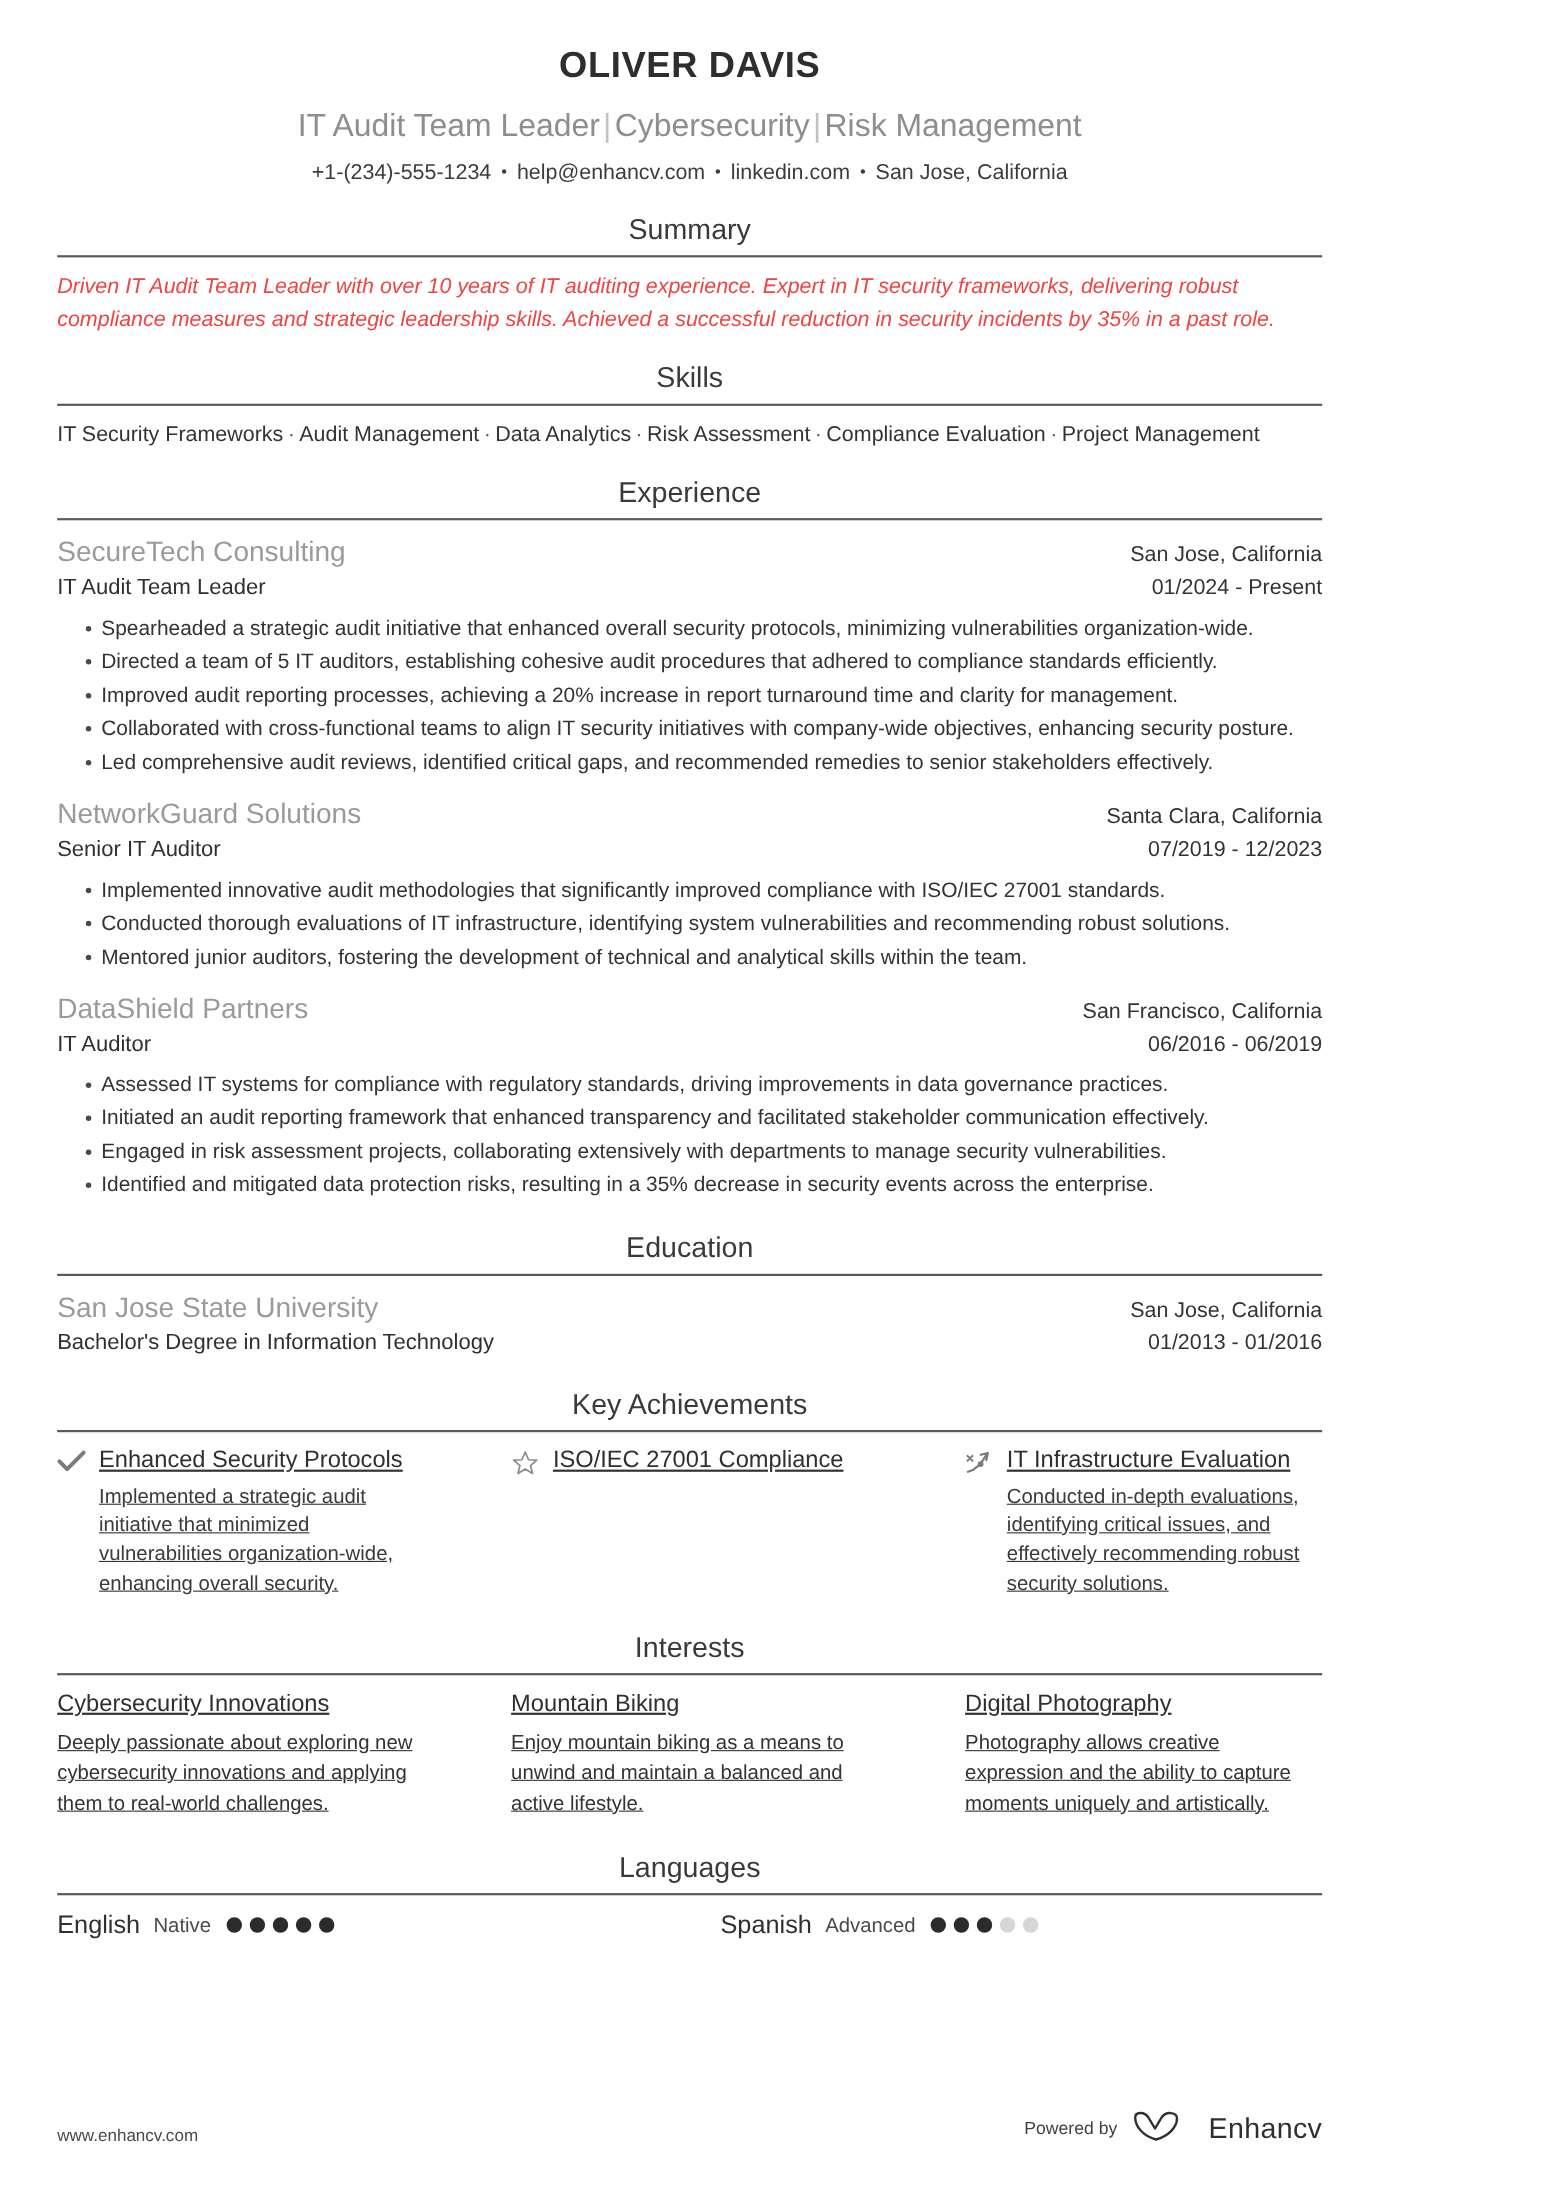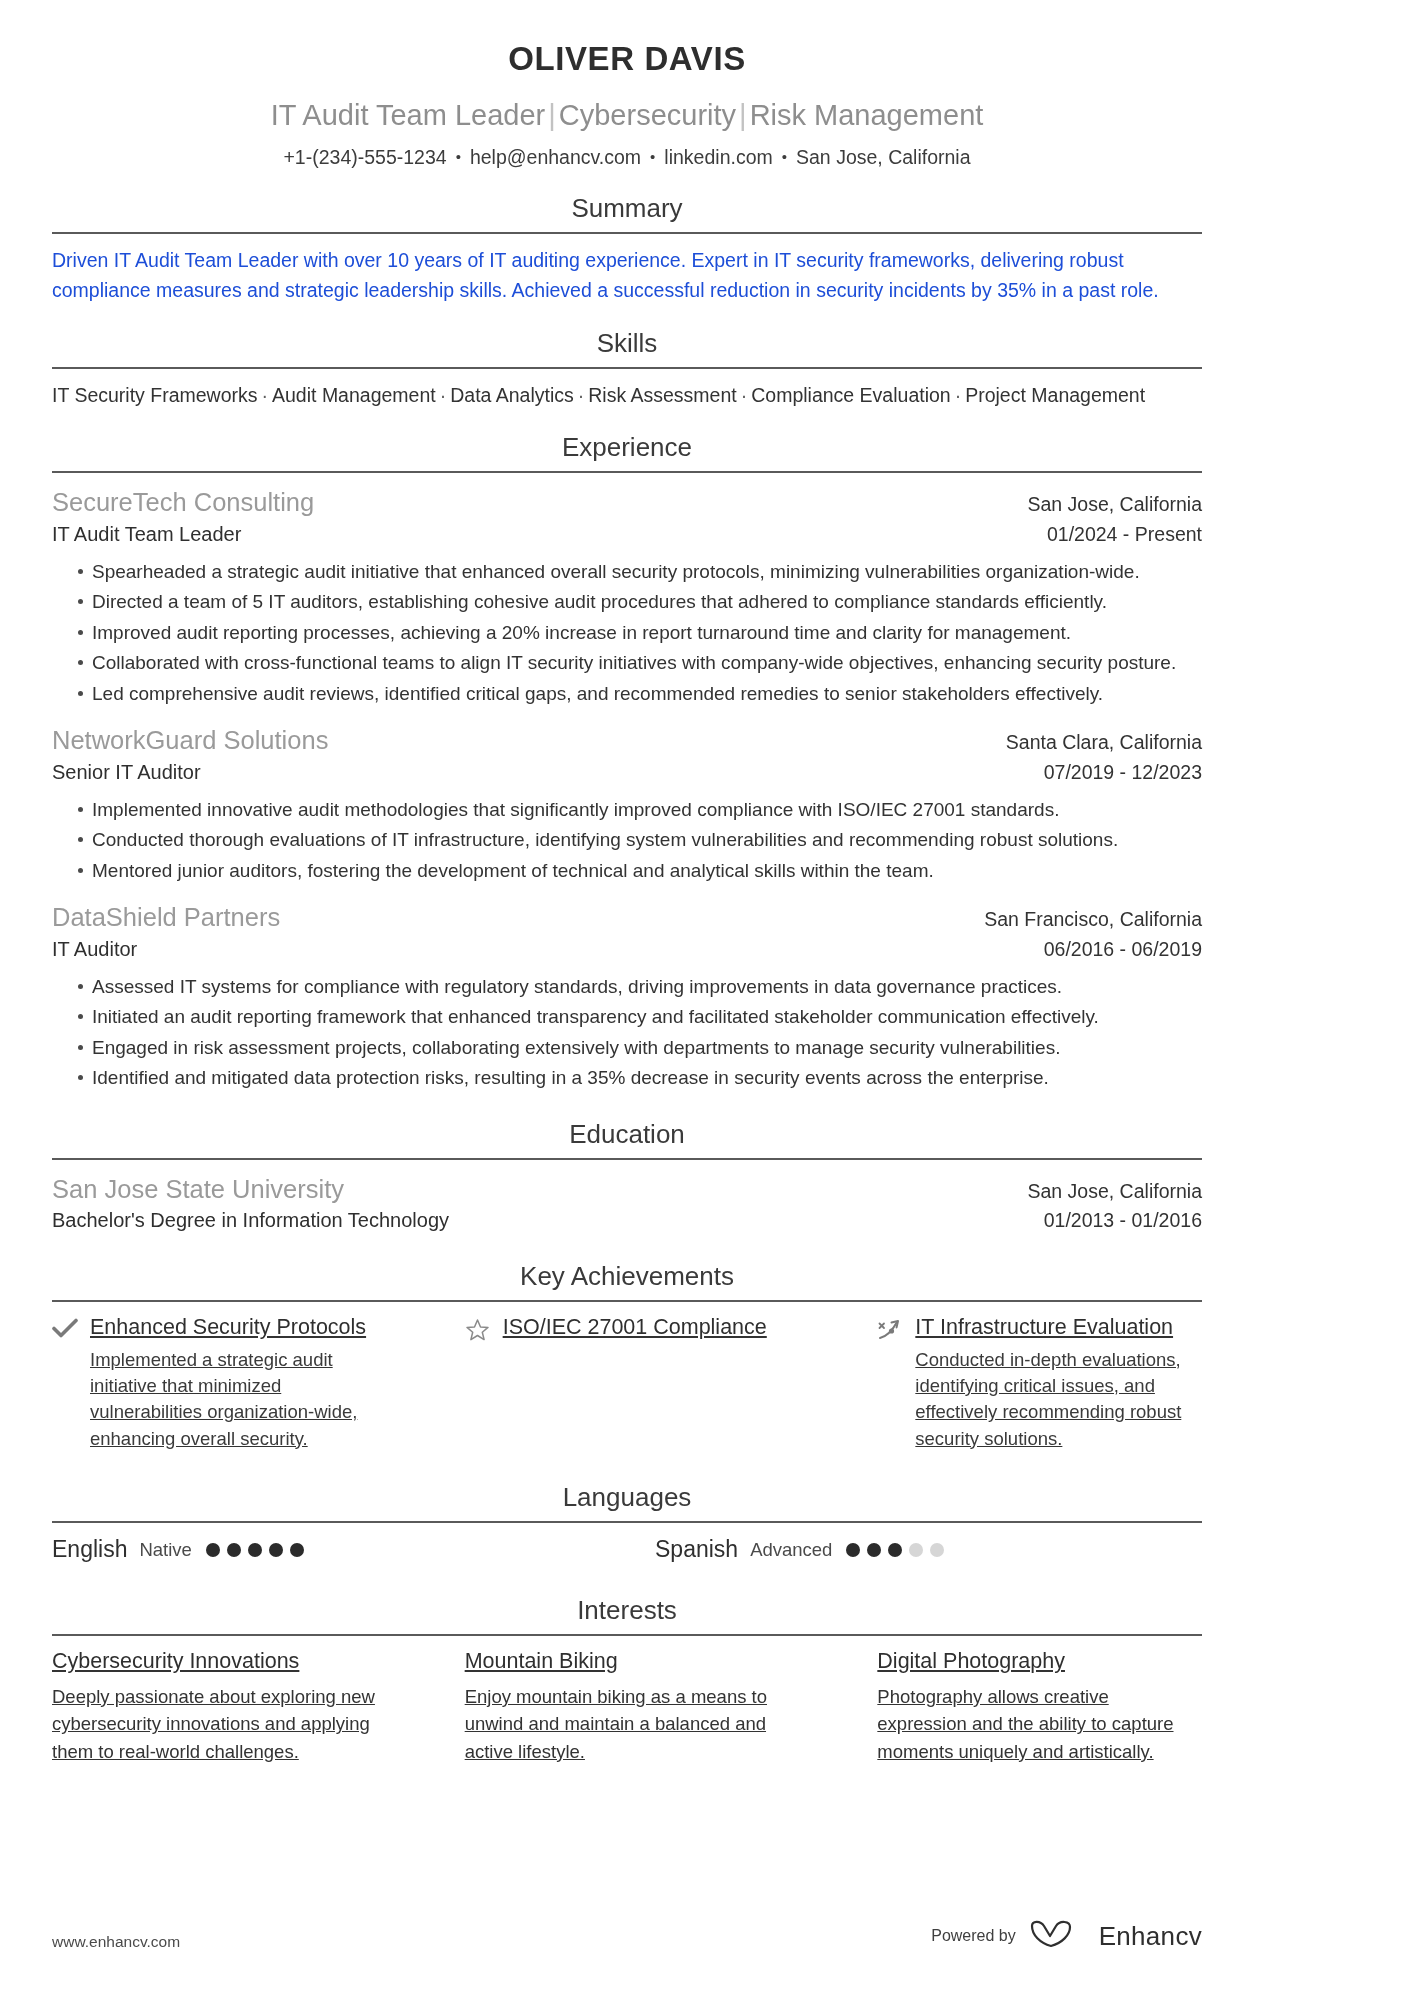--- a/index.html
+++ b/index.html
@@ -69,21 +69,22 @@
   .rule {
     border: 0;
     border-top: 2px solid #5a5a5a;
     margin: 0 0 12px 0;
     height: 0;
   }
 
   .body-text {
     font-size: 19.5px;
     line-height: 1.52;
-    color: #1d4ed8;
+    color: #ef4444;
+    font-style: italic;
   }
 
   
   .skills-line {
     font-size: 19.5px;
     color: #333333;
     line-height: 1.5;
   }
   .skills-line .sdot {
     padding: 0 4px;
@@ -386,20 +387,39 @@
             </svg></div>
           <div class="ach-body">
             <div class="ach-title">IT Infrastructure Evaluation</div>
             <div class="ach-desc">Conducted in-depth evaluations, identifying critical issues, and effectively recommending robust security solutions.</div>
           </div>
         </div>
       </div>
   </div>
 
   <div class="section" style="margin-top:30px;">
+    <div class="section-title">Interests</div>
+    <hr class="rule">
+    <div class="grid3" id="interests-grid">
+        <div>
+          <div class="interest-title">Cybersecurity Innovations</div>
+          <div class="interest-desc">Deeply passionate about exploring new cybersecurity innovations and applying them to real-world challenges.</div>
+        </div>
+        <div>
+          <div class="interest-title">Mountain Biking</div>
+          <div class="interest-desc">Enjoy mountain biking as a means to unwind and maintain a balanced and active lifestyle.</div>
+        </div>
+        <div>
+          <div class="interest-title">Digital Photography</div>
+          <div class="interest-desc">Photography allows creative expression and the ability to capture moments uniquely and artistically.</div>
+        </div>
+      </div>
+  </div>
+
+  <div class="section" style="margin-top:30px;">
     <div class="section-title">Languages</div>
     <hr class="rule">
     <div class="lang-grid" id="languages-grid">
         <div class="lang-item">
           <span class="lang-name">English</span>
           <span class="lang-level">Native</span>
           <span class="dots">
             <span class="dot-pip"></span>
             <span class="dot-pip"></span>
             <span class="dot-pip"></span>
@@ -410,39 +430,20 @@
         <div class="lang-item">
           <span class="lang-name">Spanish</span>
           <span class="lang-level">Advanced</span>
           <span class="dots">
             <span class="dot-pip"></span>
             <span class="dot-pip"></span>
             <span class="dot-pip"></span>
             <span class="dot-pip off"></span>
             <span class="dot-pip off"></span>
           </span>
-        </div>
-      </div>
-  </div>
-
-  <div class="section" style="margin-top:30px;">
-    <div class="section-title">Interests</div>
-    <hr class="rule">
-    <div class="grid3" id="interests-grid">
-        <div>
-          <div class="interest-title">Cybersecurity Innovations</div>
-          <div class="interest-desc">Deeply passionate about exploring new cybersecurity innovations and applying them to real-world challenges.</div>
-        </div>
-        <div>
-          <div class="interest-title">Mountain Biking</div>
-          <div class="interest-desc">Enjoy mountain biking as a means to unwind and maintain a balanced and active lifestyle.</div>
-        </div>
-        <div>
-          <div class="interest-title">Digital Photography</div>
-          <div class="interest-desc">Photography allows creative expression and the ability to capture moments uniquely and artistically.</div>
         </div>
       </div>
   </div>
 
   <div class="footer">
     <div class="footer-url">www.enhancv.com</div>
     <div class="footer-right">
       <span class="powered-by">Powered by</span>
       <span class="brand">
         <span>

